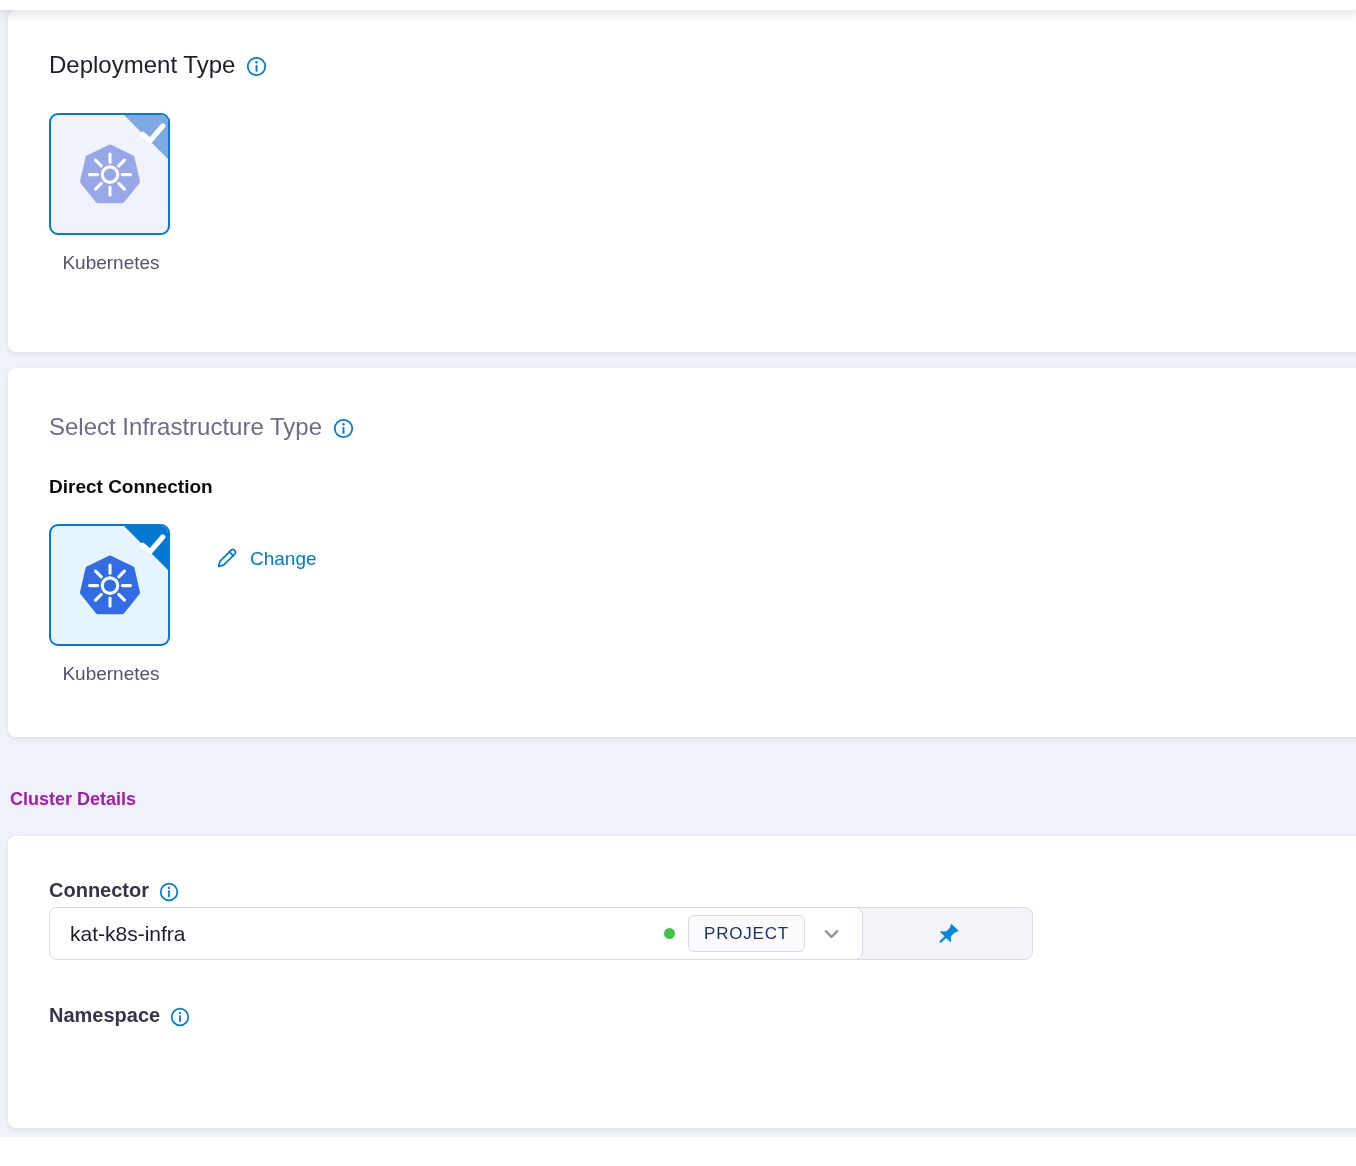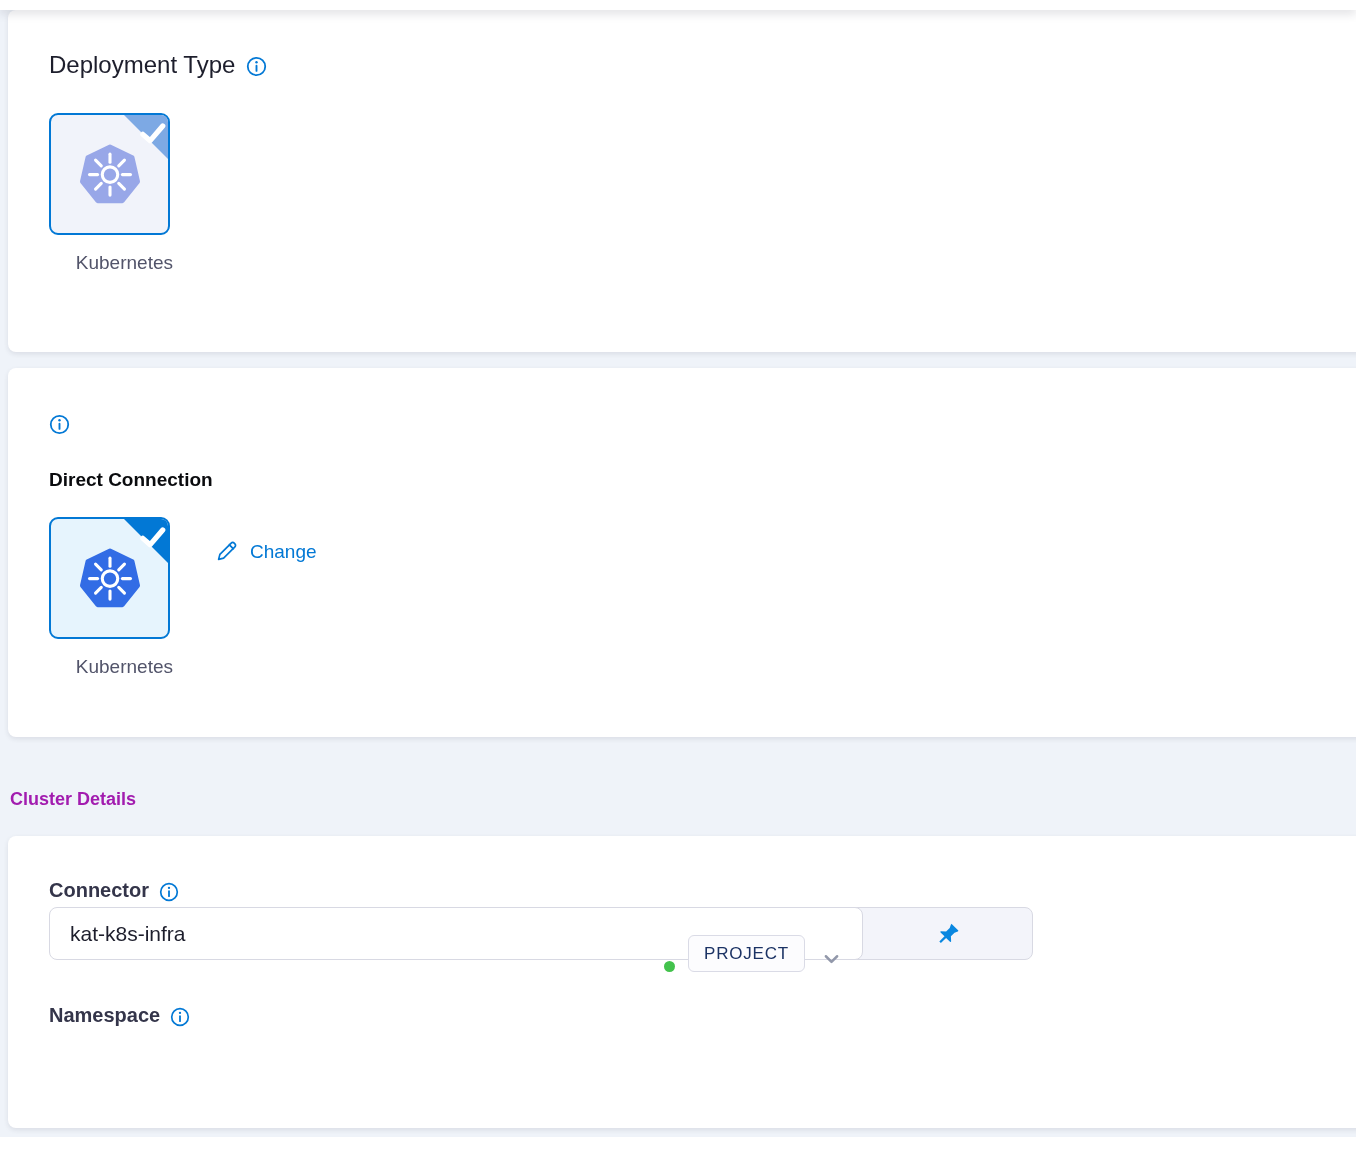--- a/index.html
+++ b/index.html
@@ -41,21 +41,21 @@
   .card-2 .tile-block { margin-top:26px; }
   .tile {
     width:121px; height:122px; border:2px solid #0278d5; border-radius:9px;
     position:relative; overflow:hidden; cursor:pointer;
     display:flex; align-items:center; justify-content:center;
   }
   .tile-grey { background:#f1f3fa; }
   .tile-blue { background:#e6f4fd; }
   .k8s-svg { width:62px; height:62px; }
   .corner-svg { position:absolute; top:-1px; right:-1px; width:46px; height:46px; }
-  .tile-label { margin-top:17px; width:124px; text-align:right; font-size:19px; color:#52546a; }
+  .tile-label { margin-top:17px; width:124px; text-align:center; font-size:19px; color:#52546a; }
 
   .change-link {
     display:inline-flex; align-items:flex-end; gap:11px;
     margin-top:48px; margin-left:42px;
     color:#0278d5; font-size:19px; cursor:pointer; text-decoration:none;
   }
   .change-link svg { width:24px; height:24px; }
 
   .section-heading { margin:52px 0 0 10px; font-size:18px; font-weight:700; color:#a21caf; }
 
@@ -68,22 +68,22 @@
   .text-input {
     width:100%; height:53px;
     border:1px solid #d8d9e3; border-radius:8px;
     background:#ffffff;
     font-family:"Liberation Sans","DejaVu Sans",sans-serif;
     font-size:21px; color:#1d1e2c;
     padding:0 220px 0 20px; outline:none;
   }
   .ns-input { padding-right:20px; }
   .adornments {
-    position:absolute; right:18px; top:12px; height:100%;
-    display:flex; align-items:flex-end; gap:13px; z-index:2;
+    position:absolute; right:18px; top:0; height:100%;
+    display:flex; align-items:center; gap:13px; z-index:2;
   }
   .status-dot { width:11px; height:11px; border-radius:50%; background:#43c24c; }
   .scope-badge {
     display:inline-flex; align-items:center; height:37px; padding:0 15px;
     border:1px solid #dadbe6; border-radius:6px; background:#fcfcfe;
     font-size:17px; font-weight:500; letter-spacing:.8px; color:#1b3264; cursor:pointer;
   }
   .chev-svg { width:27px; height:27px; cursor:pointer; }
   .pin-btn {
     flex:1; margin-left:-10px; padding-left:8px;
@@ -130,20 +130,21 @@
           <path d="M0 0 H44 V44 Z" fill="#7da9e4"></path>
           <path d="M19 19.5 l7 6 12 -14" fill="none" stroke="#ffffff" stroke-width="5" stroke-linecap="round" stroke-linejoin="round"></path>
         </svg>
       </div>
       <div class="tile-label">Kubernetes</div>
     </div>
   </section>
 
   <section class="card card-2">
     <h2 class="card-title">
+      <span class="title-muted">Select Infrastructure Type</span>
       <svg class="info-svg" viewBox="0 0 20 20">
         <circle cx="10" cy="10" r="8.3" fill="none" stroke="#0278d5" stroke-width="1.7"></circle>
         <line x1="10" y1="9.2" x2="10" y2="14.2" stroke="#0278d5" stroke-width="1.8" stroke-linecap="round"></line>
         <circle cx="10" cy="5.9" r="1.15" fill="#0278d5"></circle>
       </svg>
     </h2>
 
     <div class="subtitle">Direct Connection</div>
 
     <div class="tile-row">

